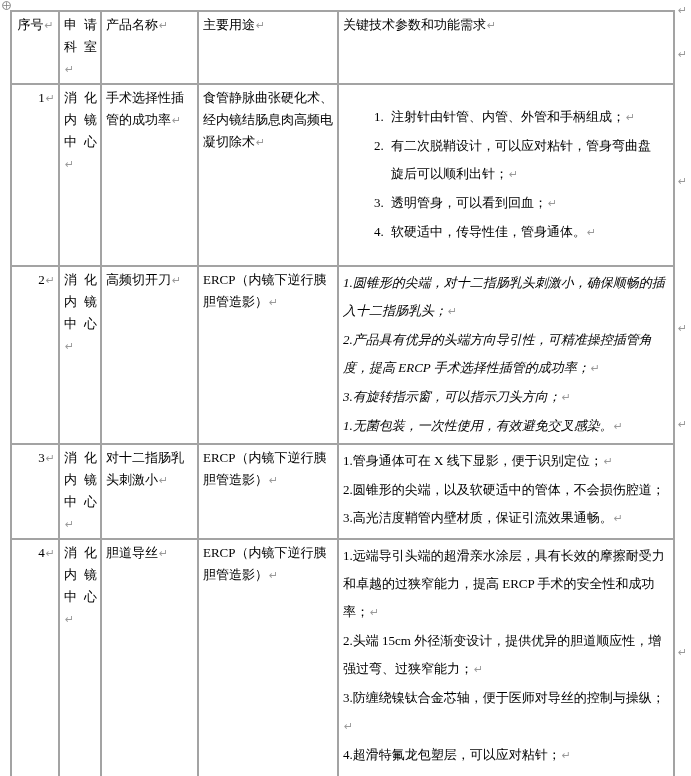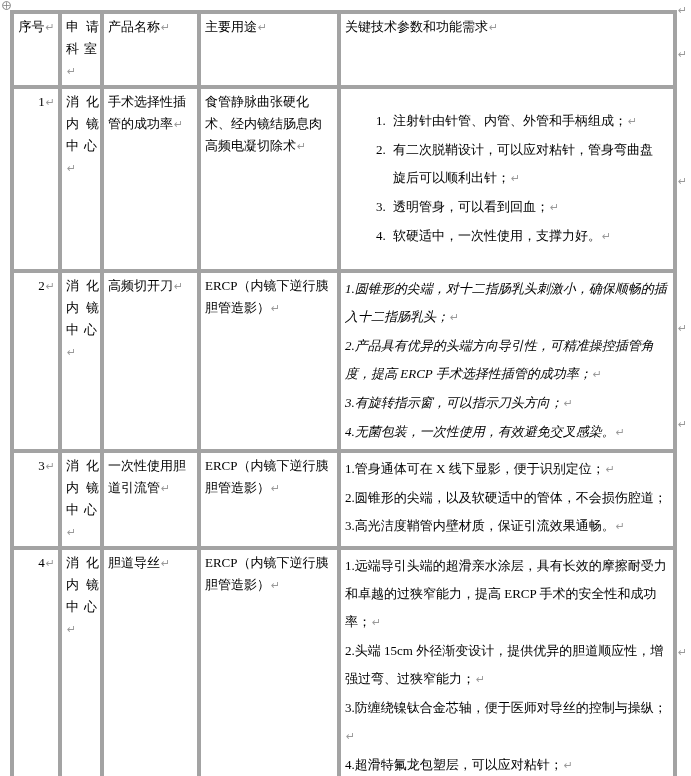--- a/index.html
+++ b/index.html
@@ -41,21 +41,21 @@
   table.spec-table {
     position: absolute;
     left: 10px;
     top: 10px;
     border-collapse: collapse;
     table-layout: fixed;
     width: 663px;
     background: #ffffff;
   }
   table.spec-table td {
-    border: 4px solid #a3a3a3;
+    border: 2px solid #a3a3a3;
     vertical-align: top;
     padding: 2px 3px 2px 4px;
     font-size: 13px;
     line-height: 22px;
   }
 
   
   col.c-seq   { width: 48px; }
   col.c-dept  { width: 42px; }
   col.c-prod  { width: 97px; }
@@ -187,50 +187,50 @@
           <span class="j">内 镜</span>
           <span>中心</span><span class="pm">↵</span>
         </td>
         <td class="cell-prod"><span>手术选择性插管的成功率</span><span class="pm">↵</span></td>
         <td class="cell-use"><span>食管静脉曲张硬化术、经内镜结肠息肉高频电凝切除术</span><span class="pm">↵</span></td>
         <td class="cell-spec">
           <ol class="numlist">
             <li><span></span><span class="sq-blue">注射针由针管</span><span>、内管、外管和手柄组成；</span><span class="pm">↵</span></li>
             <li><span>有二次脱鞘设计，可以应对粘针，</span><span class="sq-blue">管身弯曲盘旋</span><span>后可以顺利出针；</span><span class="pm">↵</span></li>
             <li><span>透明管身，可以看到回血；</span><span class="pm">↵</span></li>
-            <li><span>软硬适中，一次性使用，支撑力好。</span><span class="pm">↵</span></li>
+            <li><span>软硬适中，传导性佳，管身通体。</span><span class="pm">↵</span></li>
           </ol>
         </td>
       </tr>
 
       <tr>
         <td class="cell-seq"><span>2</span><span class="pm">↵</span></td>
         <td class="cell-dept">
           <span class="j">消 化</span>
           <span class="j">内 镜</span>
           <span>中心</span><span class="pm">↵</span>
         </td>
         <td class="cell-prod"><span>高频切开刀</span><span class="pm">↵</span></td>
         <td class="cell-use latin-mix"><span>ERCP（内镜下逆行</span><span class="sq-red">胰</span><span>胆管造影）</span><span class="pm">↵</span></td>
         <td class="cell-spec italic-row">
           <div class="para"><span>1.圆锥形的尖端，对十二指肠乳头刺激小，确保顺畅的插入十二指肠乳头；</span><span class="pm">↵</span></div>
           <div class="para"><span>2.产品具有优异的头端方向导引性，可精准操控插管角度，提高 ERCP 手术选择性插管的成功率；</span><span class="pm">↵</span></div>
           <div class="para"><span>3.有旋转指示窗，可以指示刀头方向；</span><span class="pm">↵</span></div>
-          <div class="para"><span>4.无菌包装，一次性使用，有效避免交叉感染。</span><span class="pm">↵</span></div>
+          <div class="para"><span>1.无菌包装，一次性使用，有效避免交叉感染。</span><span class="pm">↵</span></div>
         </td>
       </tr>
 
       <tr>
         <td class="cell-seq"><span>3</span><span class="pm">↵</span></td>
         <td class="cell-dept">
           <span class="j">消 化</span>
           <span class="j">内 镜</span>
           <span>中心</span><span class="pm">↵</span>
         </td>
-        <td class="cell-prod"><span>一次性使用胆道引流管</span><span class="pm">↵</span></td>
+        <td class="cell-prod"><span>对十二指肠乳头刺激小</span><span class="pm">↵</span></td>
         <td class="cell-use"><span>ERCP（内镜下逆行</span><span class="sq-red">胰</span><span>胆管造影）</span><span class="pm">↵</span></td>
         <td class="cell-spec">
           <div class="para"><span>1.</span><span class="sq-blue">管身通体</span><span>可在 X 线下显影，便于识别定位；</span><span class="pm">↵</span></div>
           <div class="para"><span>2.圆锥形的尖端，以及软硬适中的管体，不会损伤腔道；3.高光洁度鞘管内壁材质，保证引流效果通畅。</span><span class="pm">↵</span></div>
         </td>
       </tr>
 
       <tr>
         <td class="cell-seq"><span>4</span><span class="pm">↵</span></td>
         <td class="cell-dept">

